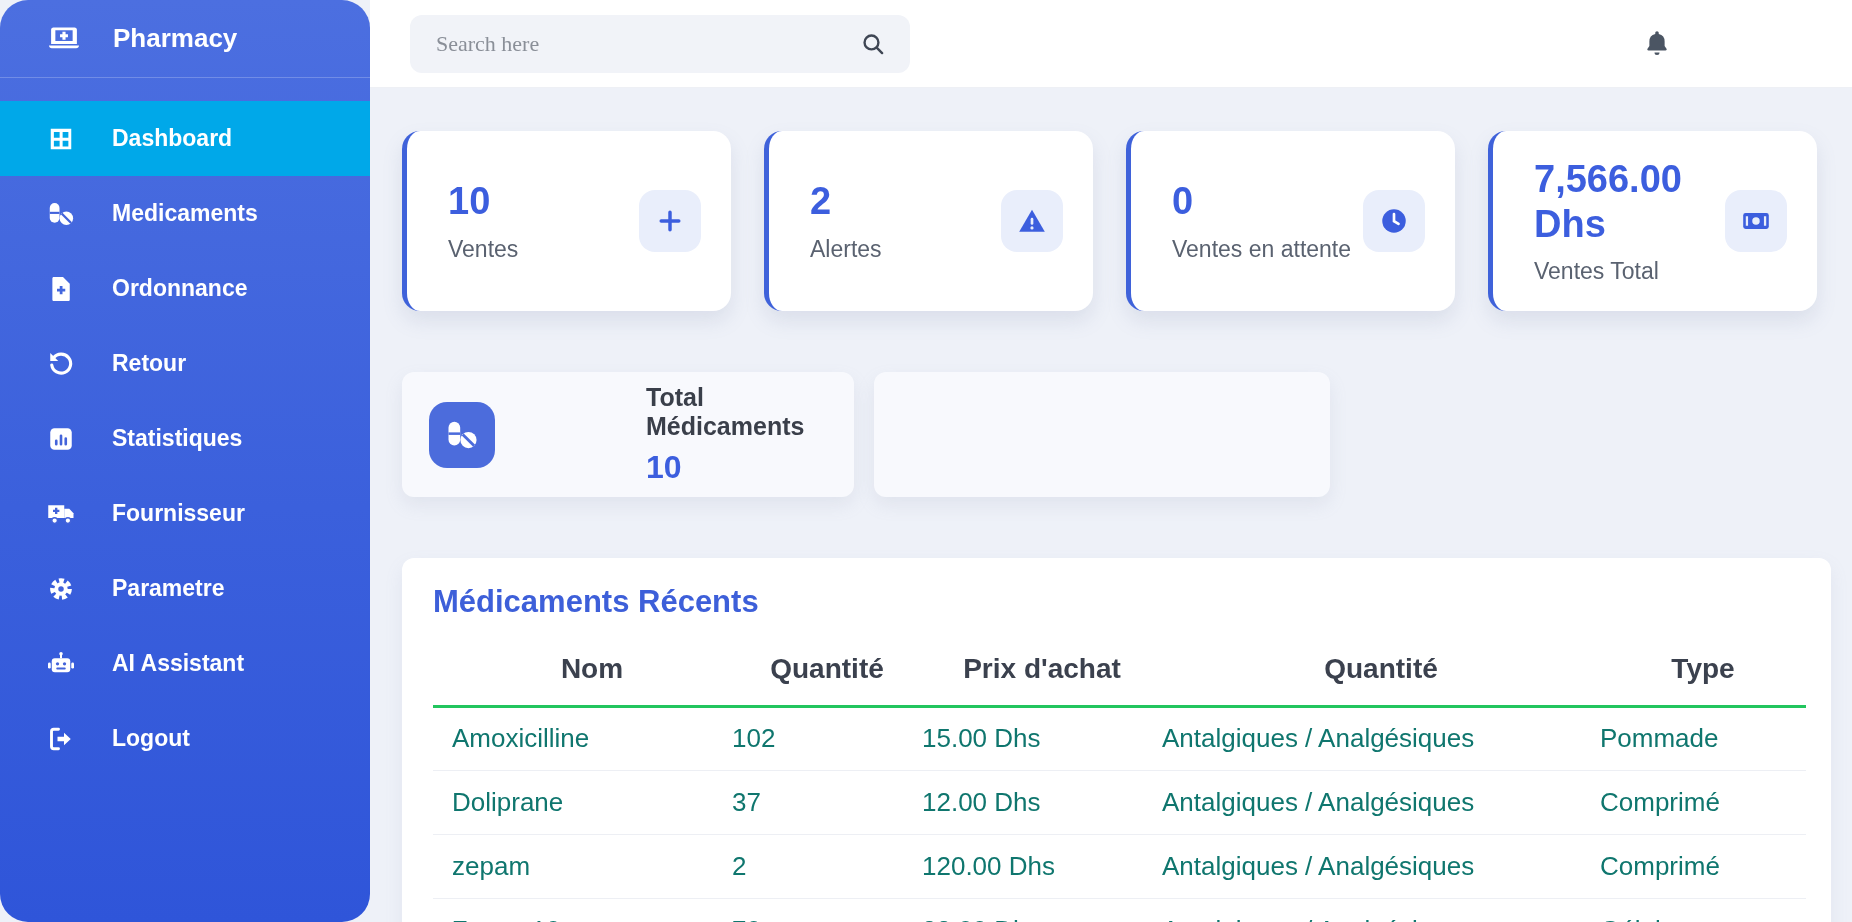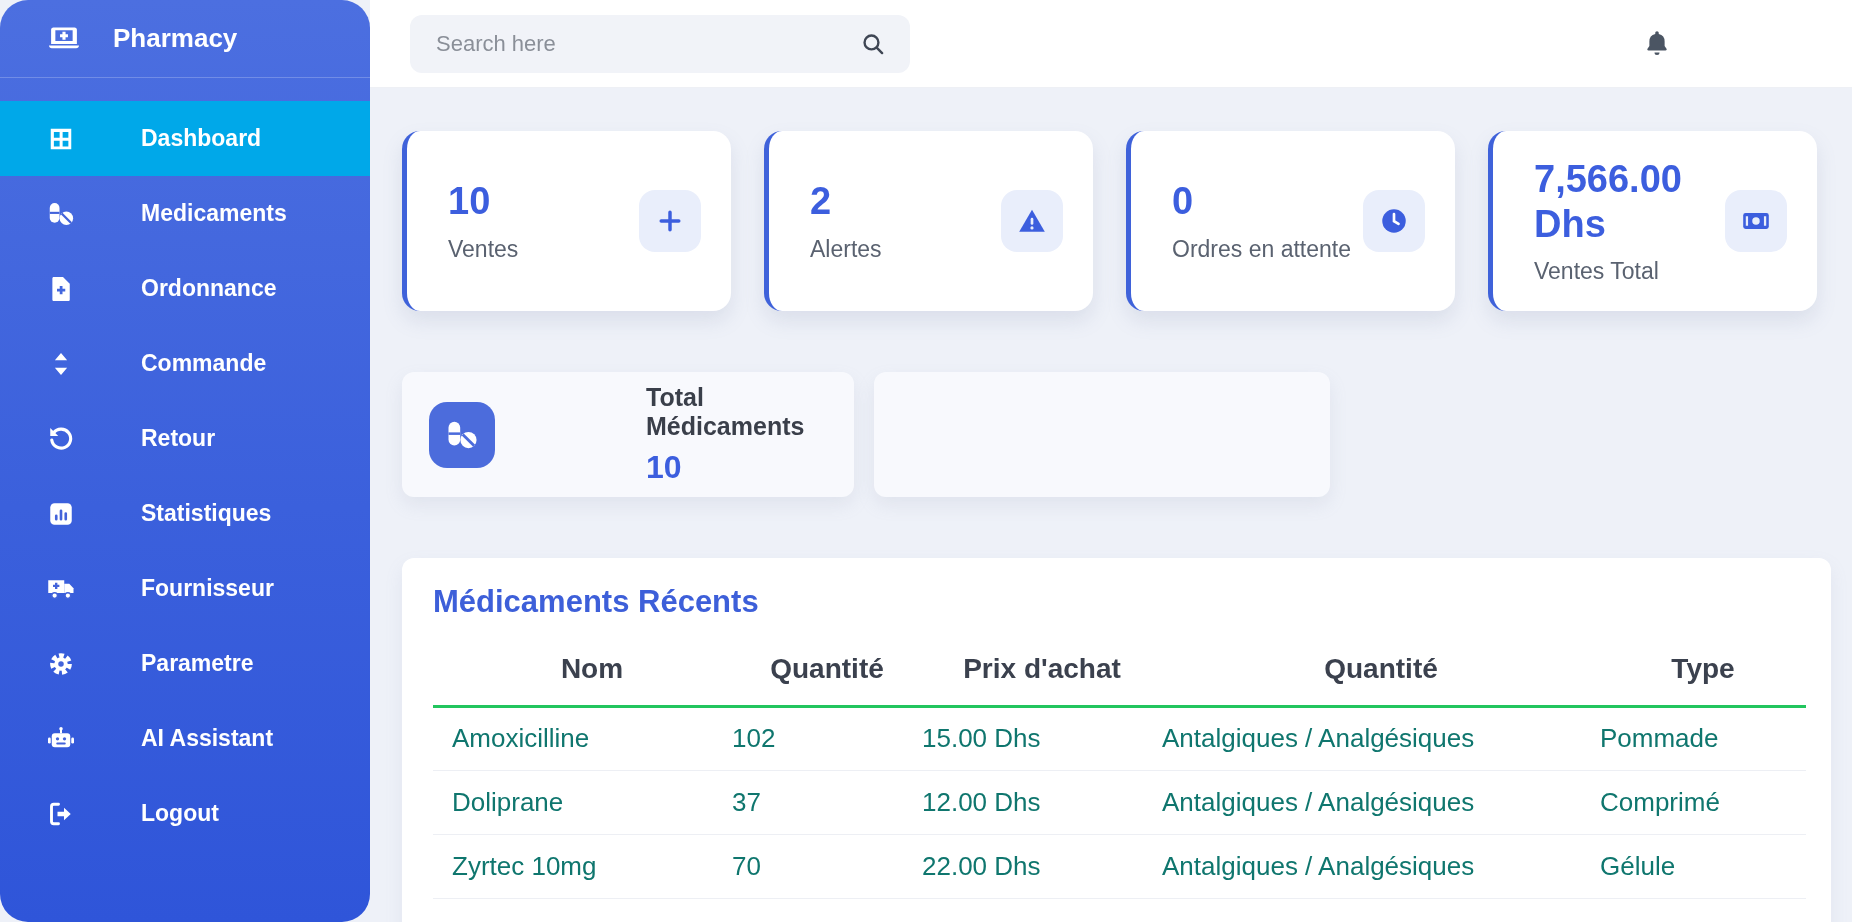--- a/index.html
+++ b/index.html
@@ -7,33 +7,33 @@
     font-family:"Liberation Sans", sans-serif; background:#eef1f8; }
 
   
   .sidebar { position:fixed; left:0; top:0; width:370px; height:922px;
     background:linear-gradient(180deg,#4c6fe0 0%,#3b60dc 55%,#2f55d9 100%); z-index:5;border-radius:28px; }
   .brand { height:78px; display:flex; align-items:center; padding-left:47px;
     border-bottom:1px solid rgba(255,255,255,.22); }
   .brand .icn { width:34px; height:34px; color:#3b60dc; }
   .brand-label { color:#fff; font-size:26px; font-weight:bold; margin-left:32px; }
   .nav { padding-top:23px; }
-  .nav-item { height:75px; display:flex; align-items:center; cursor:pointer; color:#4363da;gap:29px; }
+  .nav-item { height:75px; display:flex; align-items:center; cursor:pointer; color:#4363da; }
   .nav-item.active { background:#00a8e9; color:#00a8e9; }
   .nav-item .icn { width:30px; height:30px; margin-left:46px; flex:0 0 30px; }
   .nav-label { color:#fff; font-size:23px; font-weight:bold; margin-left:36px; }
   .icn svg { width:100%; height:100%; display:block; }
 
   
   .topbar { position:fixed; left:370px; top:0; width:1482px; height:88px; background:#fff;
     border-bottom:1px solid #eef0f5; z-index:4; }
   .search { position:absolute; left:40px; top:15px; width:500px; height:58px;
     background:#f1f3f8; border-radius:12px; display:flex; align-items:center; }
   .search input { flex:1; border:none; outline:none; background:transparent;
-    font-family:Liberation Sans, sans-serif; font-size:22px; color:#333;
+    font-family:Liberation Serif, serif; font-size:22px; color:#333;
     padding-left:26px; }
   .search input::placeholder { color:#8a8f98; }
   .search .icn { width:26px; height:26px; margin-right:24px; cursor:pointer; }
   .bell { position:absolute; right:180px; top:28px; width:30px; height:32px; cursor:pointer; }
 
   
   .main { position:absolute; left:370px; top:88px; width:1482px; }
 
   .stats { display:flex; gap:33px; margin:43px 35px 0 32px; }
   .stat-card { flex:1; height:180px; background:#fff; border-radius:18px;
@@ -102,28 +102,20 @@
       </span>
       <span class="nav-label">Medicaments</span>
     </div>
     <div class="nav-item">
       <span class="icn">
         <svg viewBox="0 0 24 24">
             <path fill="#fff" fill-rule="evenodd" d="M6.2 2.4h7.4L19 7.8v12.7c0 .6-.5 1.1-1.1 1.1H6.2c-.6 0-1.1-.5-1.1-1.1V3.5c0-.6.5-1.1 1.1-1.1zm4.8 7.2h2.2v2.2h2.2v2.2h-2.2v2.2H11v-2.2H8.8v-2.2H11z"></path>
           </svg>
       </span>
       <span class="nav-label">Ordonnance</span>
-    </div>
-    <div class="nav-item">
-      <span class="icn">
-        <svg viewBox="0 0 24 24">
-            <path fill="#fff" d="M12 3.2L16.9 9H7.1zM12 20.8L7.1 15h9.8z"></path>
-          </svg>
-      </span>
-      <span class="nav-label">Commande</span>
     </div>
     <div class="nav-item">
       <span class="icn">
         <svg viewBox="0 0 24 24">
             <path fill="none" stroke="#fff" stroke-width="2.5" stroke-linecap="round" d="M6 7.2a7.6 7.6 0 1 1-1.4 5.6"></path>
             <path fill="#fff" d="M3.4 3.2v6.4h6.4z"></path>
           </svg>
       </span>
       <span class="nav-label">Retour</span>
     </div>
@@ -233,21 +225,21 @@
         <svg viewBox="0 0 24 24">
             <path d="M12 3.6L21.6 20H2.4z" fill="#3c5ede"></path>
             <rect x="11" y="9.6" width="2" height="5.2" rx="1" fill="#e9eefb"></rect>
             <circle cx="12" cy="17.2" r="1.2" fill="#e9eefb"></circle>
           </svg>
       </div>
     </div>
     <div class="stat-card">
       <div>
         <div class="stat-value">0</div>
-        <div class="stat-label">Ordres en attente</div>
+        <div class="stat-label">Ventes en attente</div>
       </div>
       <div class="chip">
         <svg viewBox="0 0 24 24">
             <circle cx="12" cy="12" r="8.8" fill="#3c5ede"></circle>
             <path d="M12 6.8v5.4l3.4 2" stroke="#fff" stroke-width="2" fill="none" stroke-linecap="round"></path>
           </svg>
       </div>
     </div>
     <div class="stat-card">
       <div>
@@ -310,20 +302,27 @@
           <td>Pommade</td>
         </tr>
         <tr>
           <td>Doliprane</td>
           <td>37</td>
           <td>12.00 Dhs</td>
           <td>Antalgiques / Analgésiques</td>
           <td>Comprimé</td>
         </tr>
         <tr>
+          <td>zepam</td>
+          <td>2</td>
+          <td>120.00 Dhs</td>
+          <td>Antalgiques / Analgésiques</td>
+          <td>Comprimé</td>
+        </tr>
+        <tr>
           <td>Zyrtec 10mg</td>
           <td>70</td>
           <td>22.00 Dhs</td>
           <td>Antalgiques / Analgésiques</td>
           <td>Gélule</td>
         </tr>
       </tbody>
     </table>
   </section>
 

